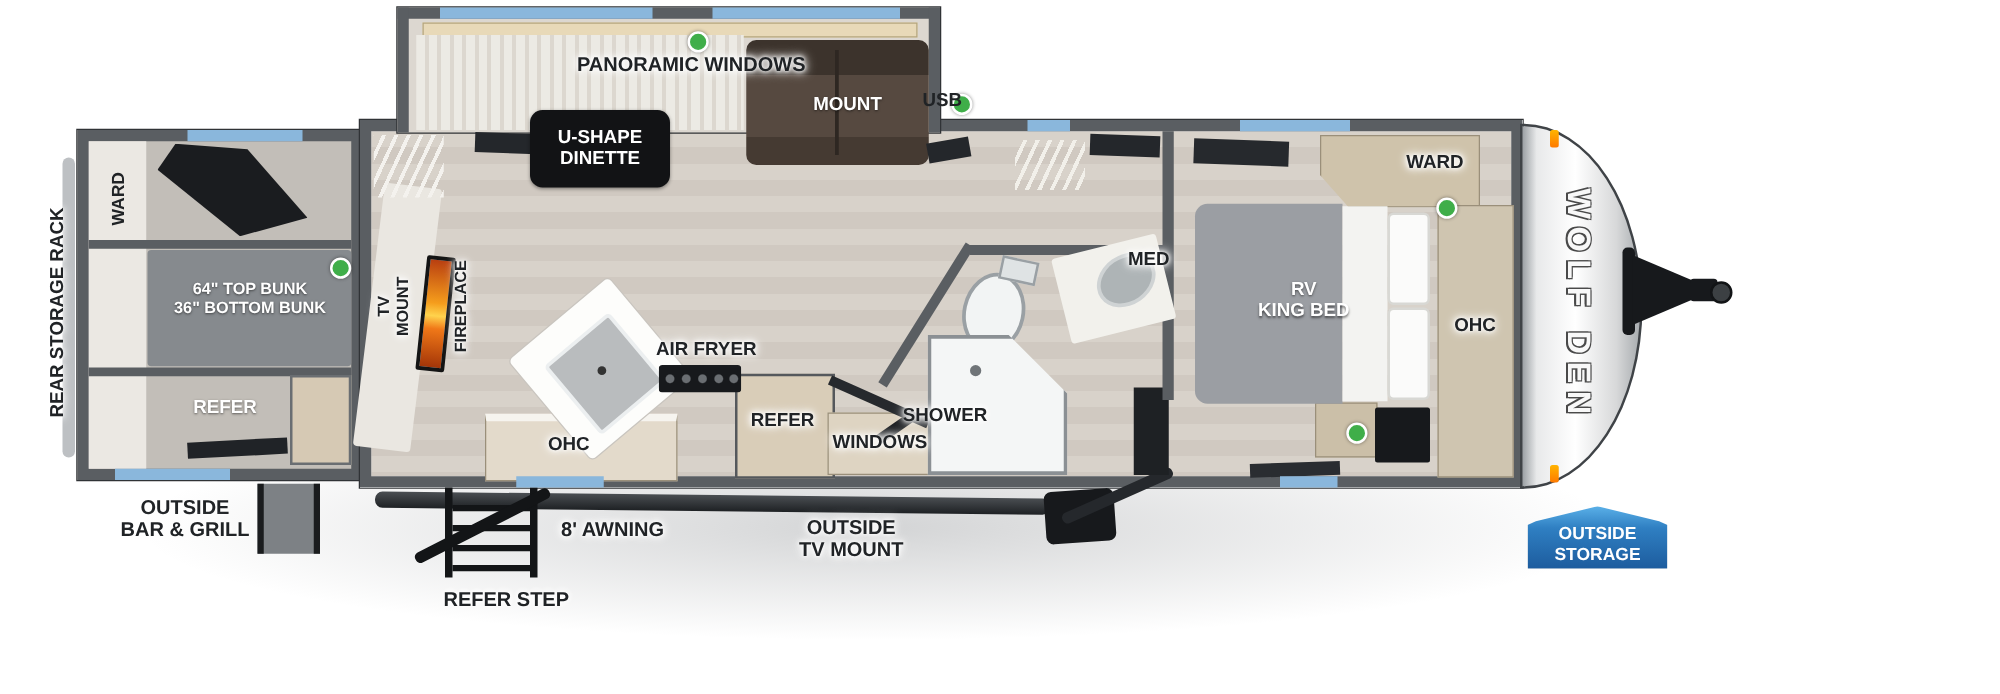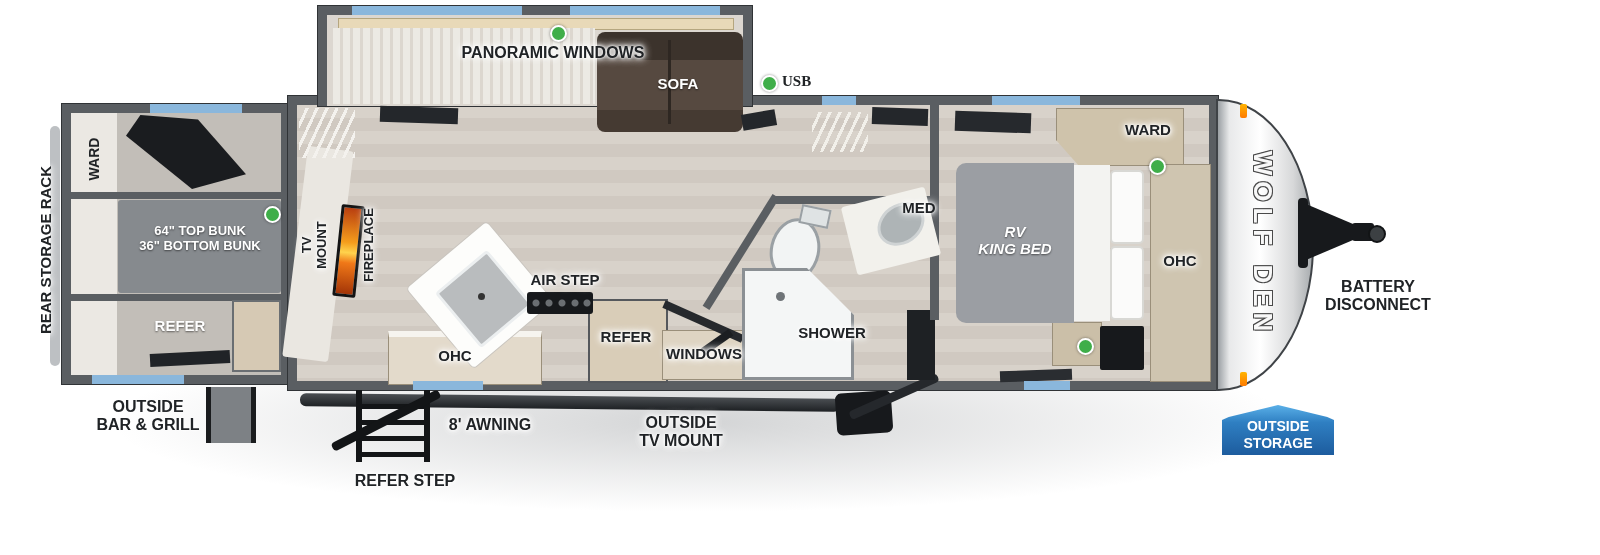--- a/index.html
+++ b/index.html
@@ -73,51 +73,51 @@
               border-radius:4px;box-shadow:0 0 0 1px #c9c5bf;z-index:12;"></div>
   <div class="abs" style="left:450px;top:263px;width:62px;height:66px;background:#b9bcbe;border:3px solid #eceff0;
               transform:rotate(-40deg);border-radius:4px;z-index:13;"></div>
   <div class="abs" style="left:478px;top:293px;width:7px;height:7px;background:#333;border-radius:50%;z-index:14;"></div>
   <div class="abs" style="left:527px;top:292px;width:66px;height:22px;background:#17191c;border-radius:3px;z-index:14;
               background-image:radial-gradient(circle at 9px 11px,#6a6e72 3px,transparent 4px),
                                radial-gradient(circle at 22px 11px,#6a6e72 3px,transparent 4px),
                                radial-gradient(circle at 35px 11px,#6a6e72 3px,transparent 4px),
                                radial-gradient(circle at 48px 11px,#6a6e72 3px,transparent 4px),
                                radial-gradient(circle at 60px 11px,#6a6e72 3px,transparent 4px);"></div>
-  <div class="lbl" style="left:505px;top:272px;width:120px;font-size:15px;">AIR STEP</div>
+  <div class="lbl" style="left:505px;top:272px;width:120px;font-size:15px;">AIR FRYER</div>
   <div class="cab" style="left:388px;top:331px;width:152px;height:47px;background:#e3dacb;border-top:6px solid #f6f4ef;"></div>
   <div class="lbl" style="left:395px;top:348px;width:120px;font-size:15px;">OHC</div>
   <div class="cab" style="left:588px;top:299px;width:76px;height:80px;background:#d9cdb8;border:2px solid #55585c;"></div>
   <div class="lbl" style="left:586px;top:329px;width:80px;font-size:15px;">REFER</div>
   <div class="cab" style="left:662px;top:330px;width:84px;height:48px;background:#ded4c2;"></div>
   <div class="abs" style="left:664px;top:300px;width:86px;height:8px;background:#26292d;transform:rotate(24deg);transform-origin:left center;z-index:13;"></div>
   <div class="lbl" style="left:662px;top:346px;width:84px;font-size:15px;">WINDOWS</div>
 
   <div class="abs wall" style="left:675px;top:248px;width:132px;height:8px;transform:rotate(-58deg);z-index:14;"></div>
   <div class="abs wall" style="left:776px;top:196px;width:162px;height:8px;z-index:14;"></div>
   <div class="abs wall" style="left:930px;top:105px;width:9px;height:215px;z-index:14;"></div>
   <div class="abs" style="left:700px;top:338px;width:34px;height:8px;background:#1b1e21;transform:rotate(-35deg);z-index:15;"></div>
   <div class="abs" style="left:770px;top:218px;width:44px;height:58px;background:#f2f4f4;border:3px solid #9aa0a4;
               border-radius:50%;transform:rotate(12deg);z-index:15;"></div>
   <div class="abs" style="left:800px;top:207px;width:26px;height:15px;background:#dfe3e4;border:2px solid #9aa0a4;transform:rotate(12deg);z-index:15;"></div>
   <div class="abs" style="left:742px;top:268px;width:112px;height:112px;background:#f4f6f6;border:3px solid #8b9094;box-sizing:border-box;z-index:15;
               clip-path:polygon(0 0, 58% 0, 100% 42%, 100% 100%, 0 100%);"></div>
   <div class="abs" style="left:776px;top:292px;width:9px;height:9px;background:#6f7478;border-radius:50%;z-index:16;"></div>
-  <div class="lbl" style="left:772px;top:325px;width:120px;font-size:15px;">SHOWER</div>
+  <div class="lbl" style="left:696px;top:325px;width:120px;font-size:15px;">SHOWER</div>
   <div class="abs" style="left:848px;top:196px;width:86px;height:70px;background:#f2f1ec;transform:rotate(-14deg);border-radius:3px;z-index:15;"></div>
   <div class="abs" style="left:876px;top:204px;width:44px;height:34px;background:#aeb4b6;border:3px solid #cfd3d4;
               border-radius:50%;transform:rotate(-35deg);z-index:16;"></div>
   <div class="lbl" style="left:888px;top:200px;width:62px;font-size:15px;">MED</div>
   <div class="abs" style="left:907px;top:310px;width:28px;height:70px;background:#1e2124;z-index:13;"></div>
 
   <div class="abs" style="left:956px;top:163px;width:118px;height:160px;background:#9b9ea3;border-radius:10px 0 0 10px;z-index:12;"></div>
   <div class="abs" style="left:1074px;top:165px;width:36px;height:156px;background:#f3f3f1;z-index:12;"></div>
   <div class="abs" style="left:1110px;top:170px;width:30px;height:70px;background:#fbfbfa;border:2px solid #d8d8d4;border-radius:5px;z-index:12;"></div>
   <div class="abs" style="left:1110px;top:246px;width:30px;height:70px;background:#fbfbfa;border:2px solid #d8d8d4;border-radius:5px;z-index:12;"></div>
-  <div class="lbl white" style="left:955px;top:224px;width:120px;font-size:15px;font-style:italic;">RV
+  <div class="lbl white" style="left:983px;top:224px;width:120px;font-size:15px;">RV
 KING BED</div>
   <div class="cab" style="left:1056px;top:108px;width:126px;height:56px;background:#cfc3ab;
               clip-path:polygon(0 0,100% 0,100% 100%,18% 100%,0 55%);"></div>
   <div class="lbl" style="left:1098px;top:122px;width:100px;font-size:15px;">WARD</div>
   <div class="dot" style="left:1149px;top:158px;"></div>
   <div class="cab" style="left:1150px;top:164px;width:59px;height:216px;background:#cfc5b0;"></div>
   <div class="lbl" style="left:1140px;top:253px;width:80px;font-size:15px;">OHC</div>
   <div class="cab" style="left:1052px;top:322px;width:48px;height:42px;background:#cbbfa8;"></div>
   <div class="dot" style="left:1077px;top:338px;"></div>
   <div class="abs" style="left:1100px;top:326px;width:44px;height:44px;background:#17191c;border-radius:2px;z-index:13;"></div>
@@ -133,41 +133,44 @@
   <div class="win" style="left:352px;top:6px;width:170px;"></div>
   <div class="win" style="left:570px;top:6px;width:150px;"></div>
   <div class="abs" style="left:338px;top:18px;width:394px;height:10px;background:#e8d9b8;border:1px solid #b5a67f;z-index:6;"></div>
   <div class="abs" style="left:333px;top:28px;width:262px;height:76px;z-index:6;
               background:repeating-linear-gradient(90deg,#eceae4 0 7px,#dcd7cf 7px 10px);"></div>
   <div class="dot" style="left:550px;top:25px;"></div>
   <div class="lbl" style="left:458px;top:44px;width:190px;font-size:16px;">PANORAMIC WINDOWS</div>
   <div class="abs" style="left:597px;top:32px;width:146px;height:100px;border-radius:8px;z-index:7;
               background:linear-gradient(180deg,#3c332c 0 28%,#564940 28% 78%,#453a32 78%);"></div>
   <div class="abs" style="left:668px;top:40px;width:3px;height:84px;background:#2e2722;z-index:8;"></div>
-  <div class="lbl white" style="left:638px;top:76px;width:80px;font-size:15px;">SOFA</div>
+  <div class="lbl white" style="left:638px;top:76px;width:80px;font-size:15px;">MOUNT</div>
+  <div class="abs" style="left:424px;top:88px;width:112px;height:62px;background:#121315;border-radius:10px;z-index:20;
+              display:flex;align-items:center;justify-content:center;box-shadow:0 1px 3px rgba(0,0,0,.4);">
+    <span class="lbl plain white" style="position:static;font-size:15px;">U-SHAPE
+DINETTE</span>
+  </div>
 
   <div class="dot" style="left:761px;top:75px;"></div>
-  <div class="lbl plain" style="left:782px;top:73px;width:70px;font-size:15px;text-align:left;font-family:Liberation Serif, serif;">USB</div>
+  <div class="lbl plain" style="left:738px;top:73px;width:70px;font-size:15px;text-align:left;">USB</div>
 
   <div class="abs" style="left:1216px;top:99px;width:98px;height:292px;z-index:4;border:2px solid #3f4347;box-sizing:border-box;
               border-radius:0 95px 95px 0 / 0 146px 146px 0;
               background:linear-gradient(90deg,#9ba0a4 0,#e8e9ea 12%,#ffffff 45%,#d7d8d9 80%,#a8acaf 100%);"></div>
   <div class="lbl plain" style="left:1142px;top:229px;width:240px;height:30px;transform:rotate(90deg);font-size:26px;letter-spacing:6px;
               color:#f8f8f8;text-shadow:-1px -1px 0 #4a4a4a,1px -1px 0 #4a4a4a,-1px 1px 0 #4a4a4a,1px 1px 0 #4a4a4a;z-index:24;">WOLF DEN</div>
   <div class="abs" style="left:1240px;top:104px;width:7px;height:14px;border-radius:2px;z-index:24;
               background:linear-gradient(180deg,#ffb400,#ff7a00);"></div>
   <div class="abs" style="left:1240px;top:372px;width:7px;height:14px;border-radius:2px;z-index:24;
               background:linear-gradient(180deg,#ffb400,#ff7a00);"></div>
   <div class="abs" style="left:1298px;top:198px;width:10px;height:70px;background:#17191c;border-radius:4px;z-index:5;"></div>
   <div class="abs" style="left:1306px;top:204px;width:50px;height:56px;background:#17191c;z-index:5;
               clip-path:polygon(0 0,100% 38%,100% 62%,0 100%);"></div>
   <div class="abs" style="left:1352px;top:223px;width:22px;height:18px;background:#17191c;border-radius:3px;z-index:5;"></div>
   <div class="abs" style="left:1368px;top:225px;width:14px;height:14px;background:#3c4043;border:2px solid #121416;border-radius:50%;z-index:6;"></div>
-  <div class="lbl" style="left:1298px;top:278px;width:160px;font-size:16px;">BATTERY
-DISCONNECT</div>
 
   <div class="abs" style="left:1222px;top:405px;width:112px;height:50px;z-index:24;filter:drop-shadow(0 1px 2px rgba(0,0,0,.4));
               clip-path:polygon(0 30%, 6% 24%, 50% 0, 94% 24%, 100% 30%, 100% 100%, 0 100%);
               background:linear-gradient(180deg,#5ab0e8 0%,#2f7fc2 35%,#1d5c9e 100%);
               display:flex;align-items:flex-end;justify-content:center;">
     <span class="lbl plain white" style="position:static;font-size:14px;line-height:1.2;padding-bottom:3px;">OUTSIDE
 STORAGE</span>
   </div>
 
   <div class="abs" style="left:300px;top:396px;width:540px;height:13px;border-radius:6px;z-index:3;transform:rotate(.6deg);

